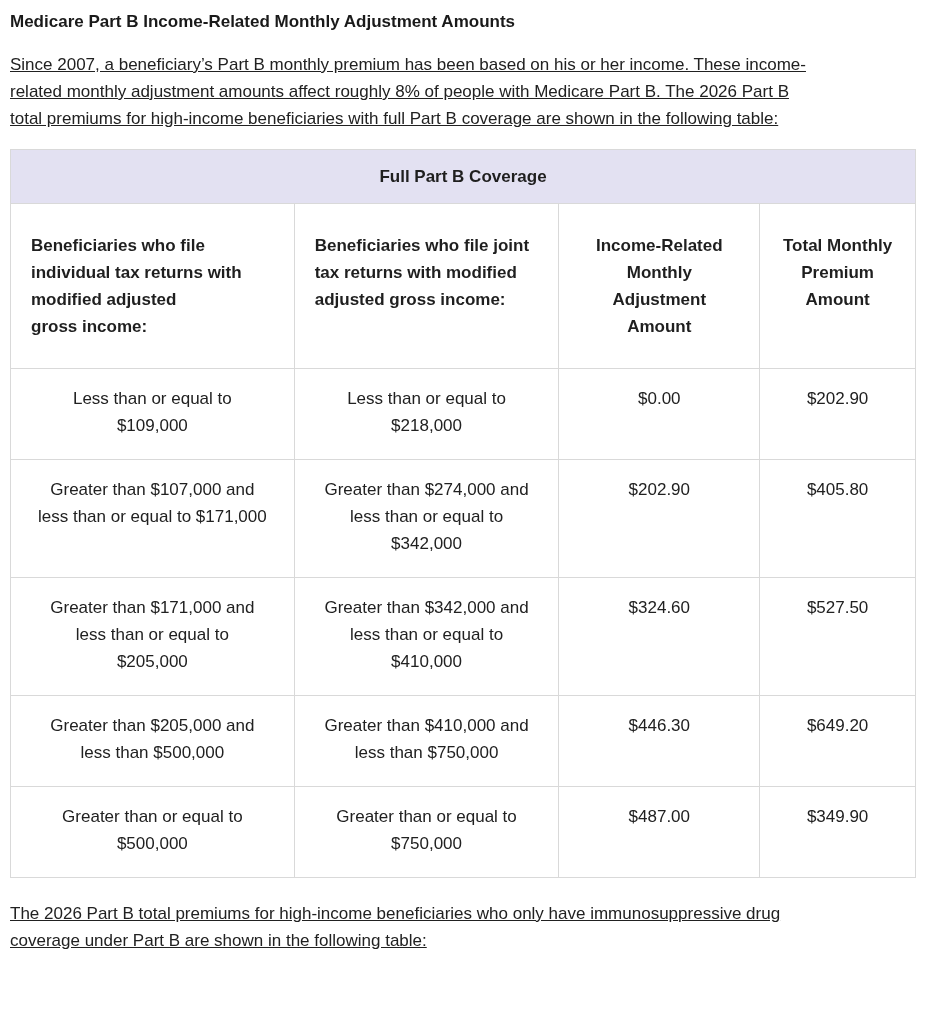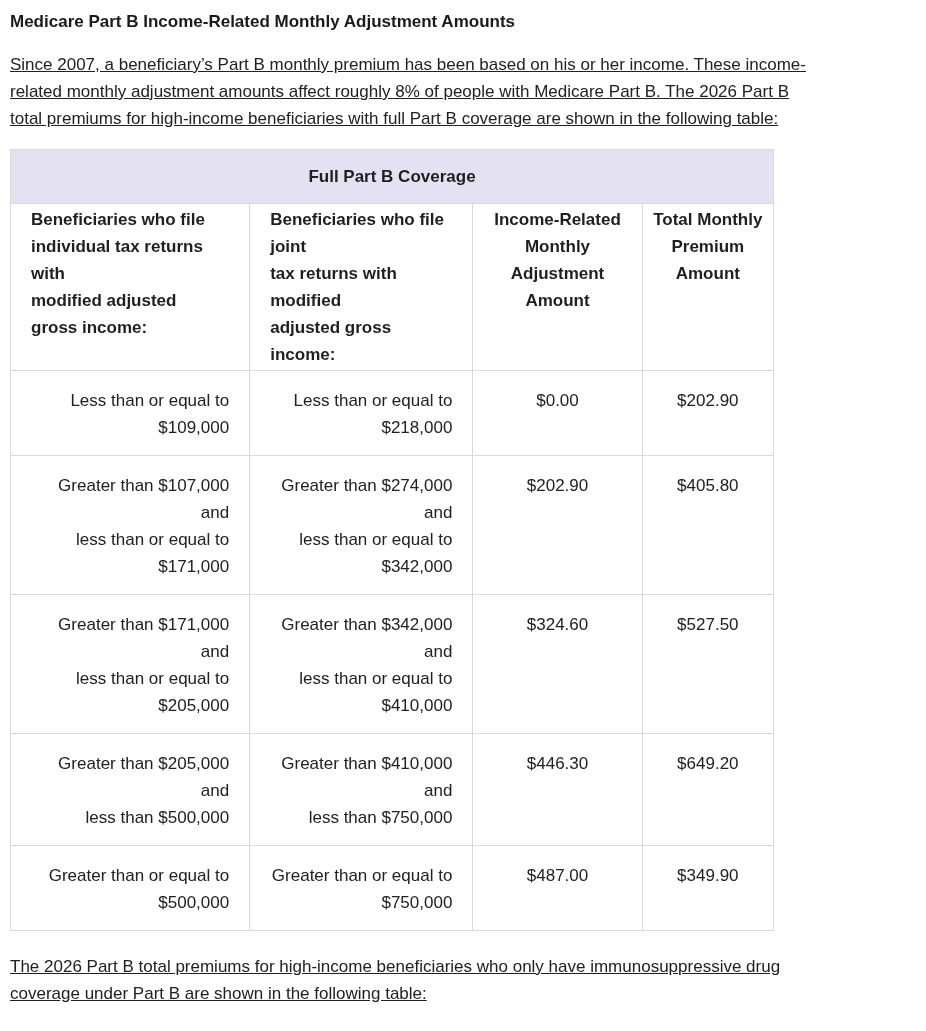--- a/index.html
+++ b/index.html
@@ -20,21 +20,21 @@
     line-height: 27px;
   }
   .para {
     margin: 16px 0 0 0;
     white-space: pre-line;
     text-decoration: underline;
   }
   table.premium-table {
     border-collapse: collapse;
     table-layout: fixed;
-    width: 764px;
+    width: 906px;
     margin-top: 17px;
   }
   table.premium-table th,
   table.premium-table td {
     border: 1px solid #d9d9d9;
     vertical-align: top;
     white-space: pre-line;
     font-size: 17px;
     line-height: 27px;
   }
@@ -44,26 +44,26 @@
     font-weight: 700;
     text-align: center;
     color: #1f1f1f;
     padding: 13px 10px;
     white-space: normal;
   }
   th.col-head {
     font-weight: 700;
     text-align: left;
     color: #1f1f1f;
-    padding: 2px 20px;
+    padding: 28px 20px;
   }
   th.col-head.center { text-align: center; padding-left: 10px; padding-right: 10px; }
   td.income-cell {
-    text-align: right;
-    padding: 16px 20px 14px 20px;
+    text-align: center;
+    padding: 16px 20px 20px 20px;
   }
   td.amount-cell {
     text-align: center;
     padding: 16px 8px 20px 8px;
   }
   .col-1 { width: 31.35%; }
   .col-2 { width: 29.25%; }
   .col-3 { width: 22.19%; }
   .col-4 { width: 17.21%; }
 </style>

